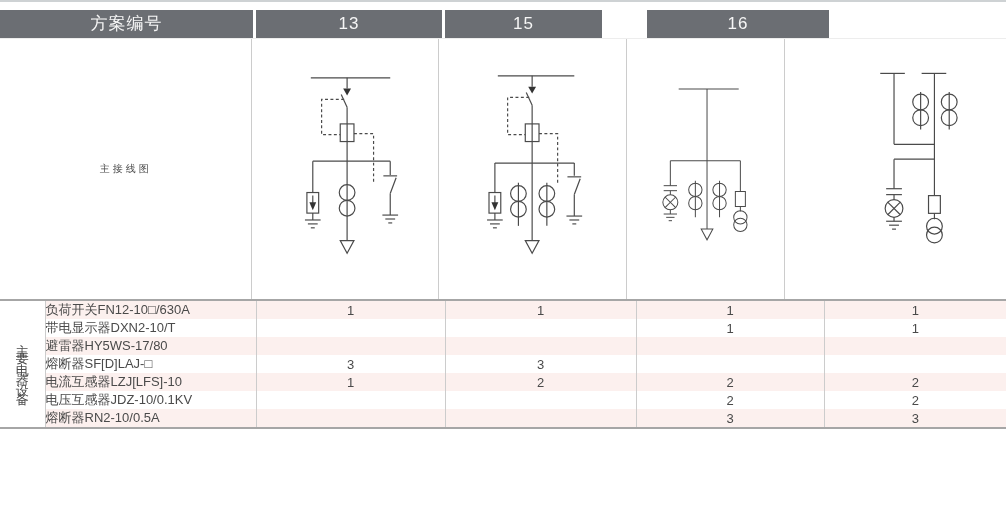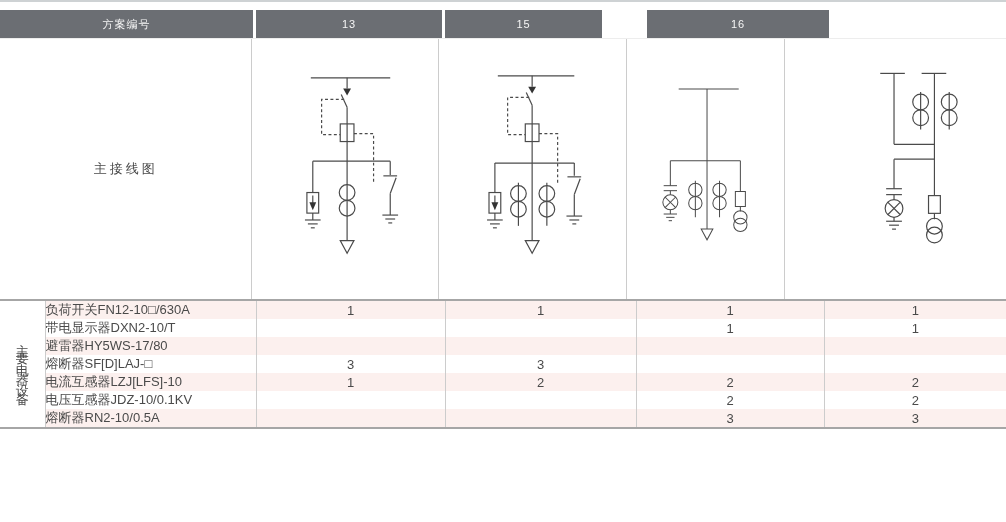--- a/index.html
+++ b/index.html
@@ -7,30 +7,30 @@
     width:1006px;height:522px;position:relative;background:#fff;
     font-family:"Liberation Sans","DejaVu Sans",sans-serif;overflow:hidden;
   }
   .topline{height:2px;background:#ced2d4;margin-bottom:8px;}
 
   
   .c0{width:256px;} .c1{width:189px;} .c2{width:191px;} .c3{width:160px;} .c4{width:182px;margin-left:42px;}
 
   .header-row{display:flex;height:28px;}
   .hcell{
-    background:#6b6e73;color:#f6f6f6;font-size:11px;line-height:28px;
+    background:#6b6e73;color:#f6f6f6;font-size:17px;line-height:28px;
     text-align:center;box-sizing:border-box;letter-spacing:1px;
   }
   .hcell:not(:last-child){border-right:3px solid #fff;}
 
   .diagram-row{display:flex;height:260px;border-top:1px solid #ededed;}
   .dcell{box-sizing:border-box;display:flex;align-items:flex-start;justify-content:center;overflow:hidden;background:#fff;}
   .dcell:not(:last-child){border-right:1px solid #cccccc;}
   .dcell.label-cell{align-items:center;justify-content:center;}
-  .diagram-label{font-size:13px;color:#4a4a4a;letter-spacing:3px;}
+  .diagram-label{font-size:10px;color:#4a4a4a;letter-spacing:3px;}
 
   
   .dg line,.dg polyline,.dg rect,.dg circle,.dg polygon{stroke:#4a4a4a;stroke-width:1.2;fill:none;}
   .dg .dash{stroke-dasharray:3 2.5;}
   .dg .fill{fill:#333;stroke:none;}
 
   .equip-wrap{border-top:2px solid #a6a6a6;border-bottom:2px solid #a6a6a6;}
   table.equip{border-collapse:collapse;table-layout:fixed;width:1006px;}
   table.equip td{height:15px;padding:0;font-size:13px;color:#4a4a4a;background:#fff;}
   td.side{border-right:1px solid #cccccc;text-align:center;vertical-align:middle;background:#fff;}

